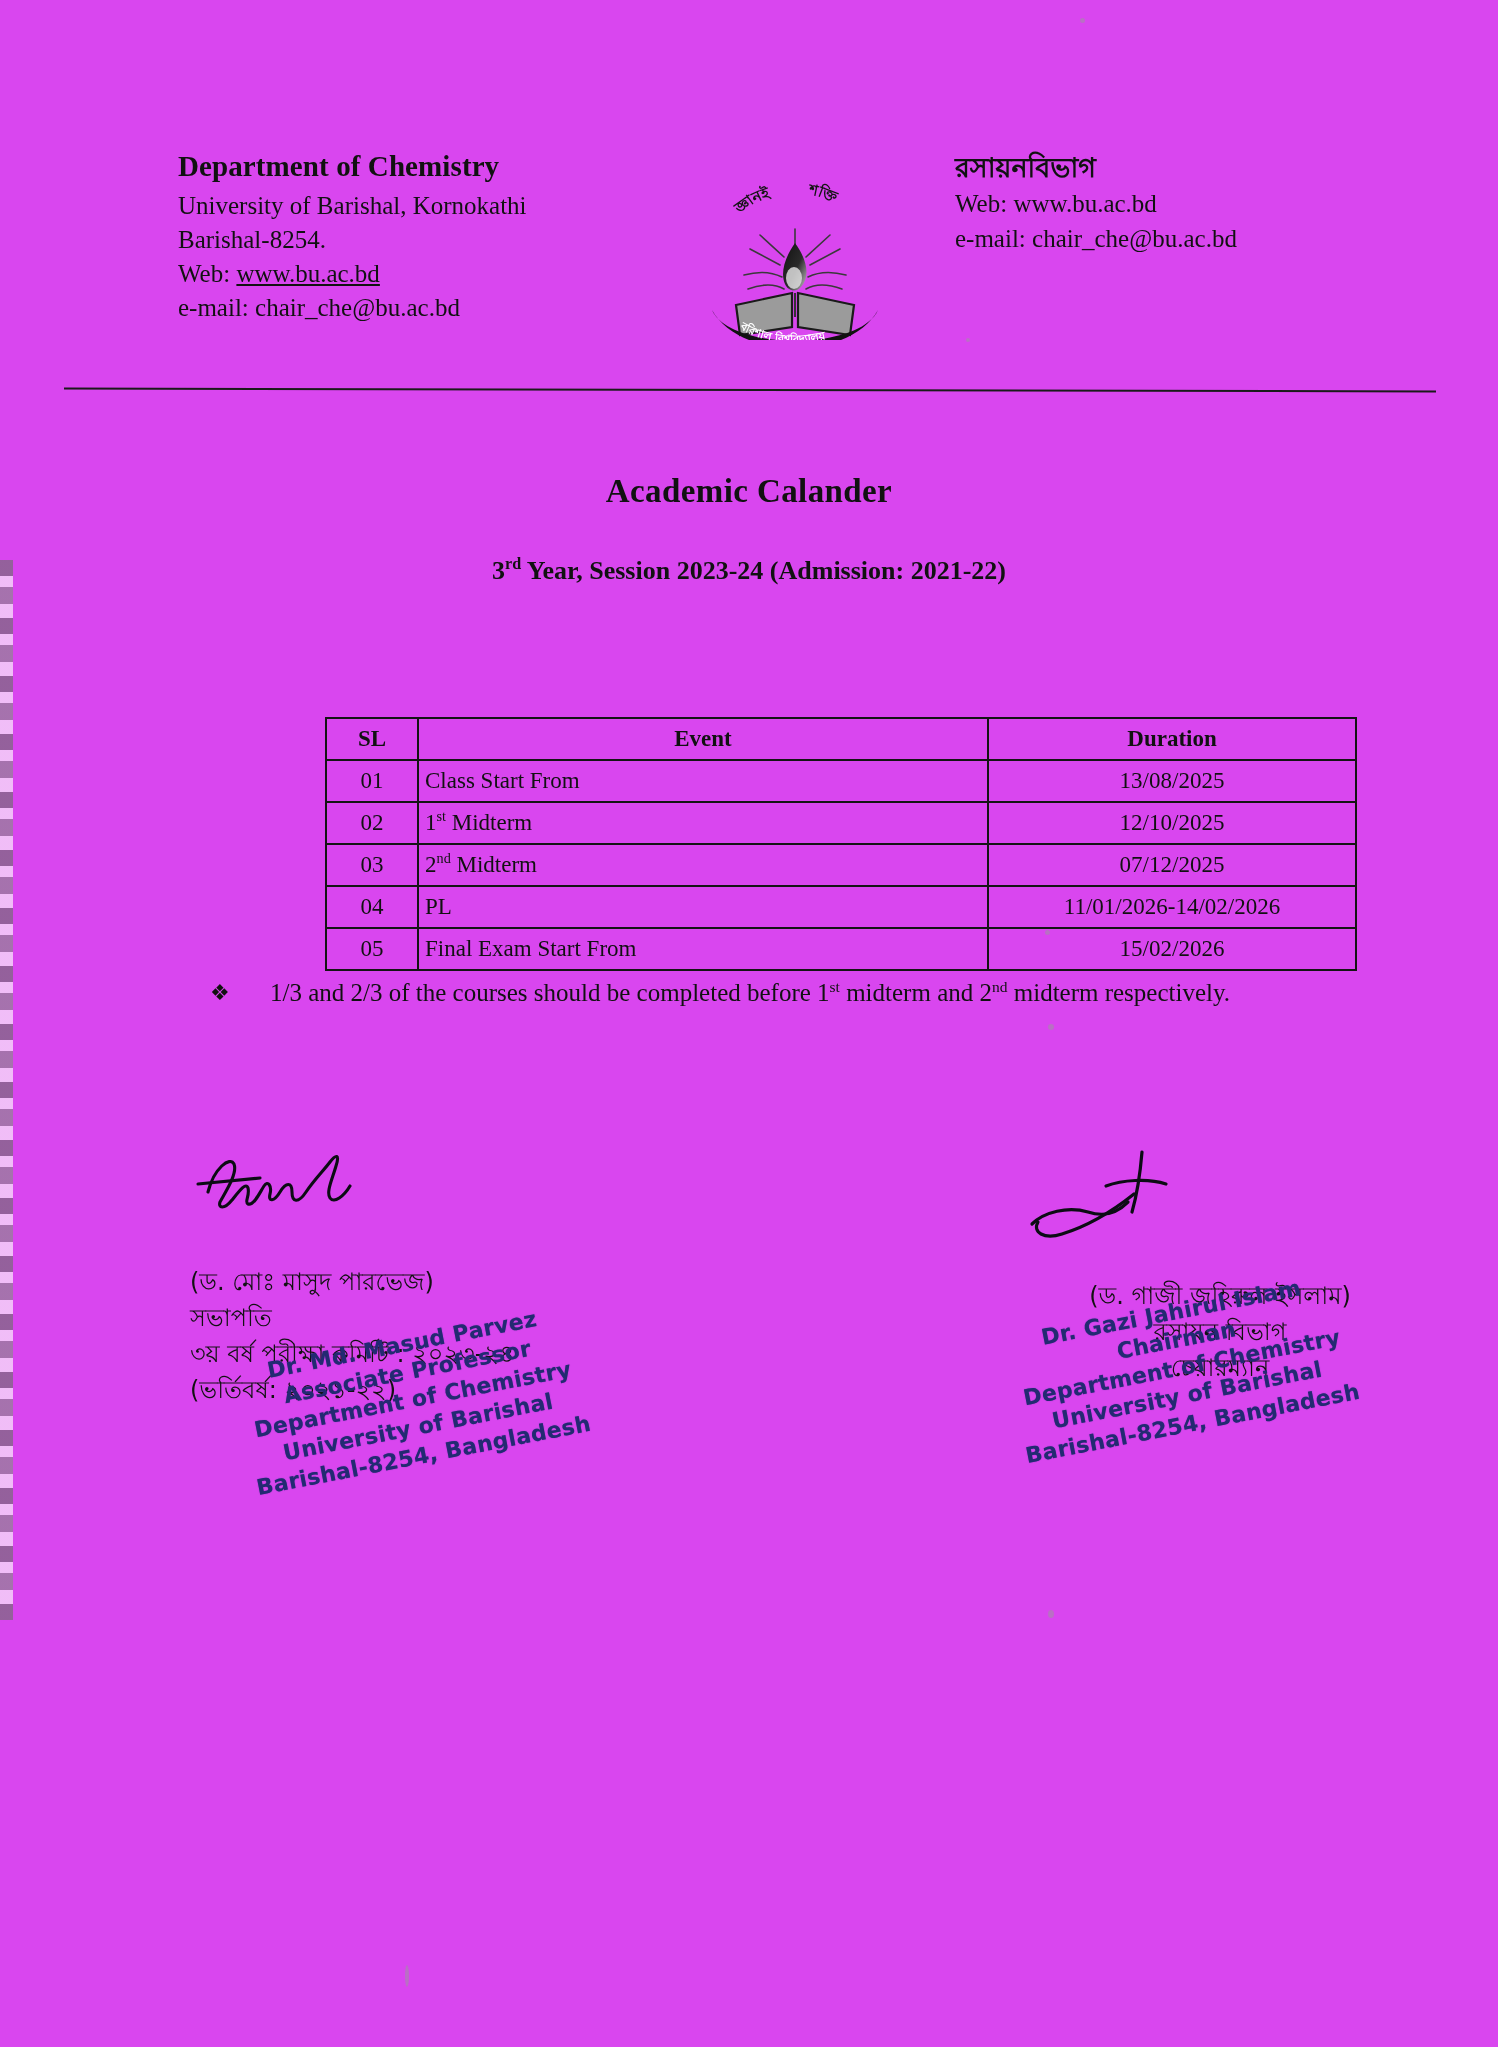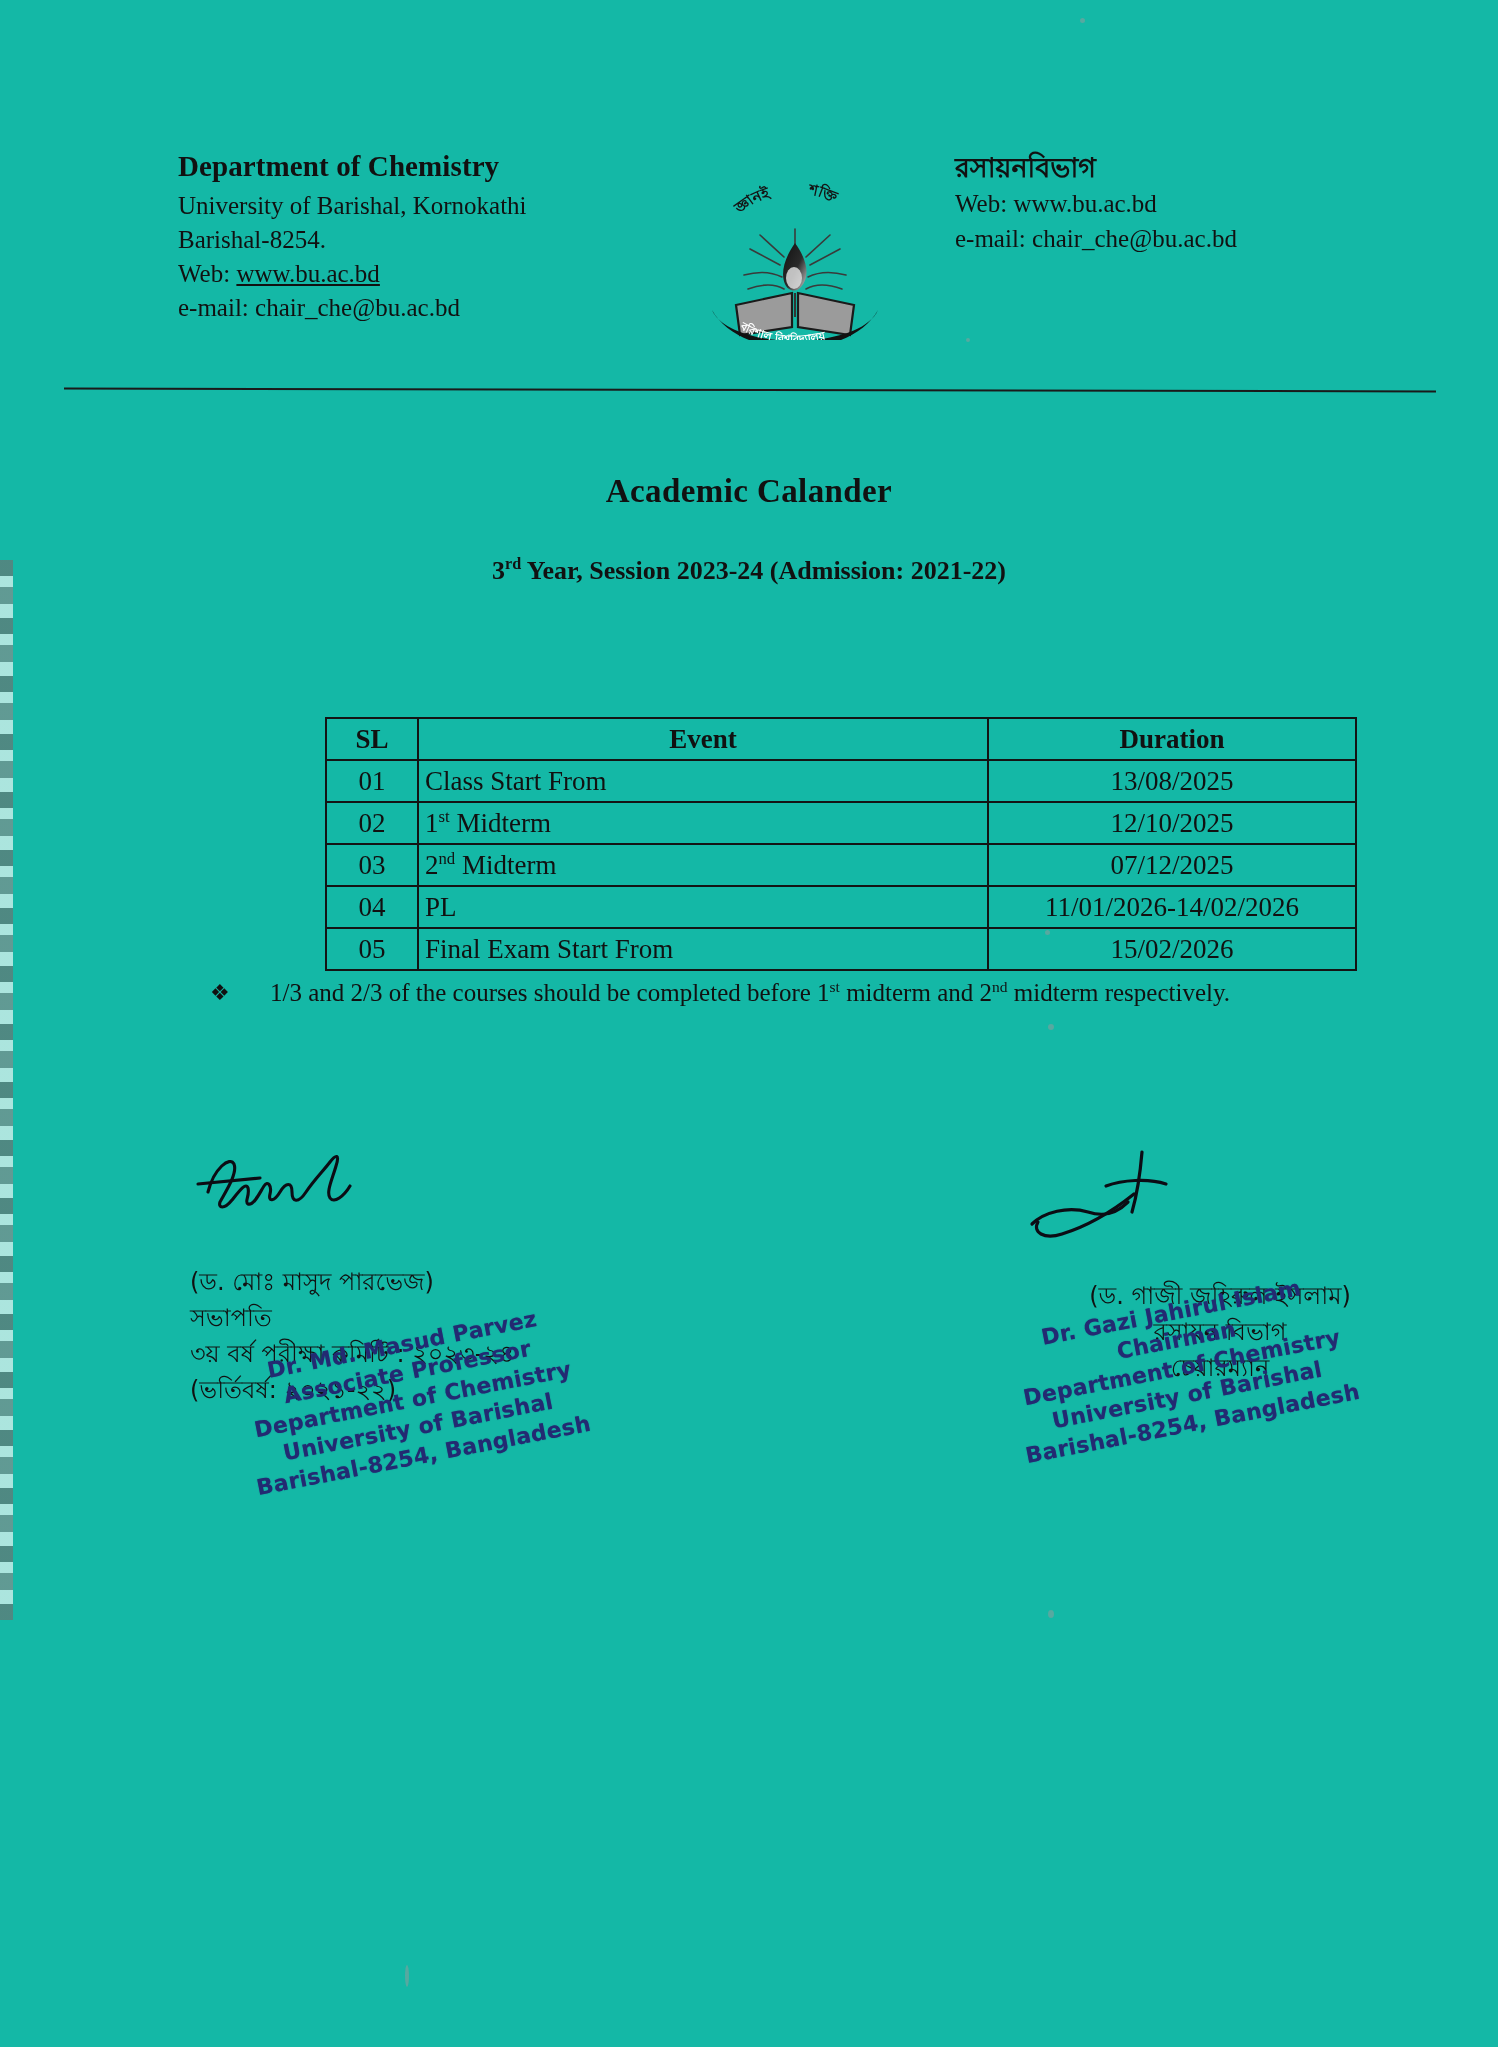--- a/index.html
+++ b/index.html
@@ -13,21 +13,21 @@
     position: relative;
     font-family: "Liberation Serif", "DejaVu Serif", serif;
     color: #111111;
     overflow: hidden;
   }
 
   
   .page {
     position: absolute;
     inset: 0;
-    background: #14b8a6;
+    background: #d946ef;
   }
   .scan-edge-left {
     position: absolute;
     left: 0;
     top: 560px;
     width: 13px;
     height: 1060px;
     background: repeating-linear-gradient(
       to bottom,
       #6f6f6f 0px, #6f6f6f 16px,
@@ -142,21 +142,21 @@
   
   .tbl-wrap {
     position: absolute;
     left: 325px;
     top: 717px;
     width: 1032px;
   }
   table.cal {
     width: 100%;
     border-collapse: collapse;
-    font-size: 27px;
+    font-size: 23px;
   }
   table.cal th, table.cal td {
     border: 2px solid #141414;
     padding: 3px 6px;
     height: 34px;
     line-height: 1.05;
   }
   table.cal th {
     font-weight: bold;
     text-align: center;

